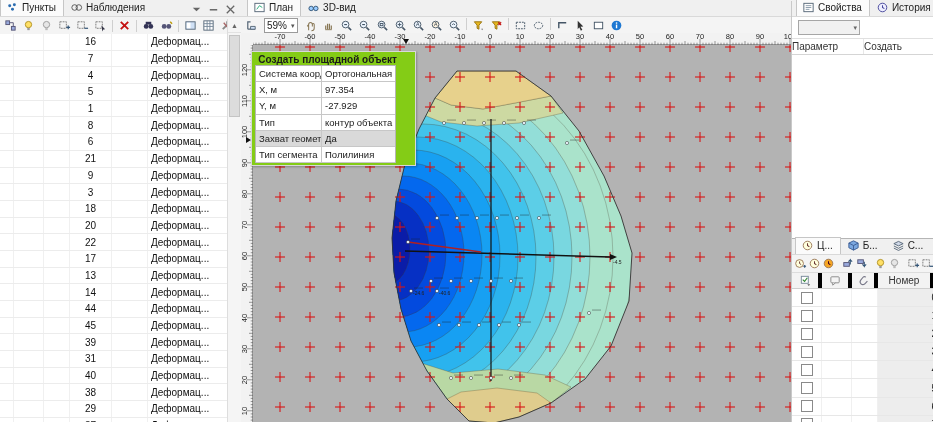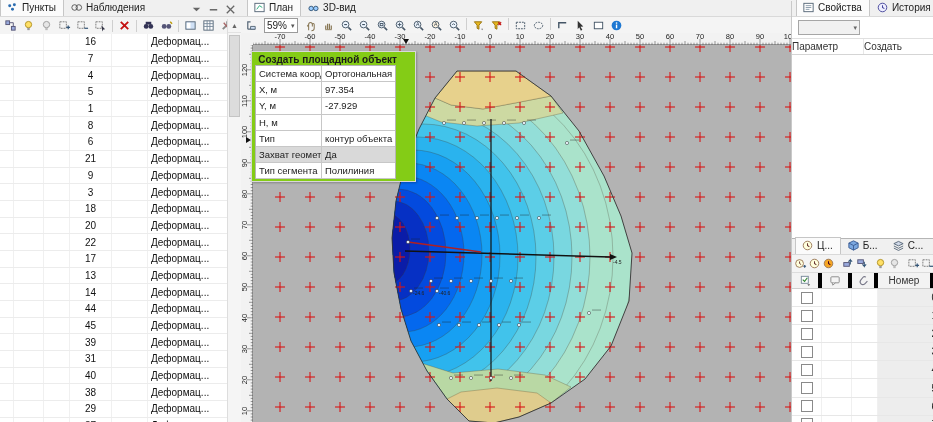--- a/index.html
+++ b/index.html
@@ -1467,24 +1467,20 @@
         </div>
         <div class="drow">
           <div class="lab">X, м</div>
           <div>97.354</div>
         </div>
         <div class="drow">
           <div class="lab">Y, м</div>
           <div>-27.929</div>
         </div>
         <div class="drow">
-          <div class="lab">Н, м</div>
-          <div></div>
-        </div>
-        <div class="drow">
           <div class="lab">Тип</div>
           <div>контур объекта</div>
         </div>
         <div class="drow hl">
           <div class="lab">Захват геометрии</div>
           <div>Да</div>
         </div>
         <div class="drow">
           <div class="lab">Тип сегмента</div>
           <div>Полилиния</div>

